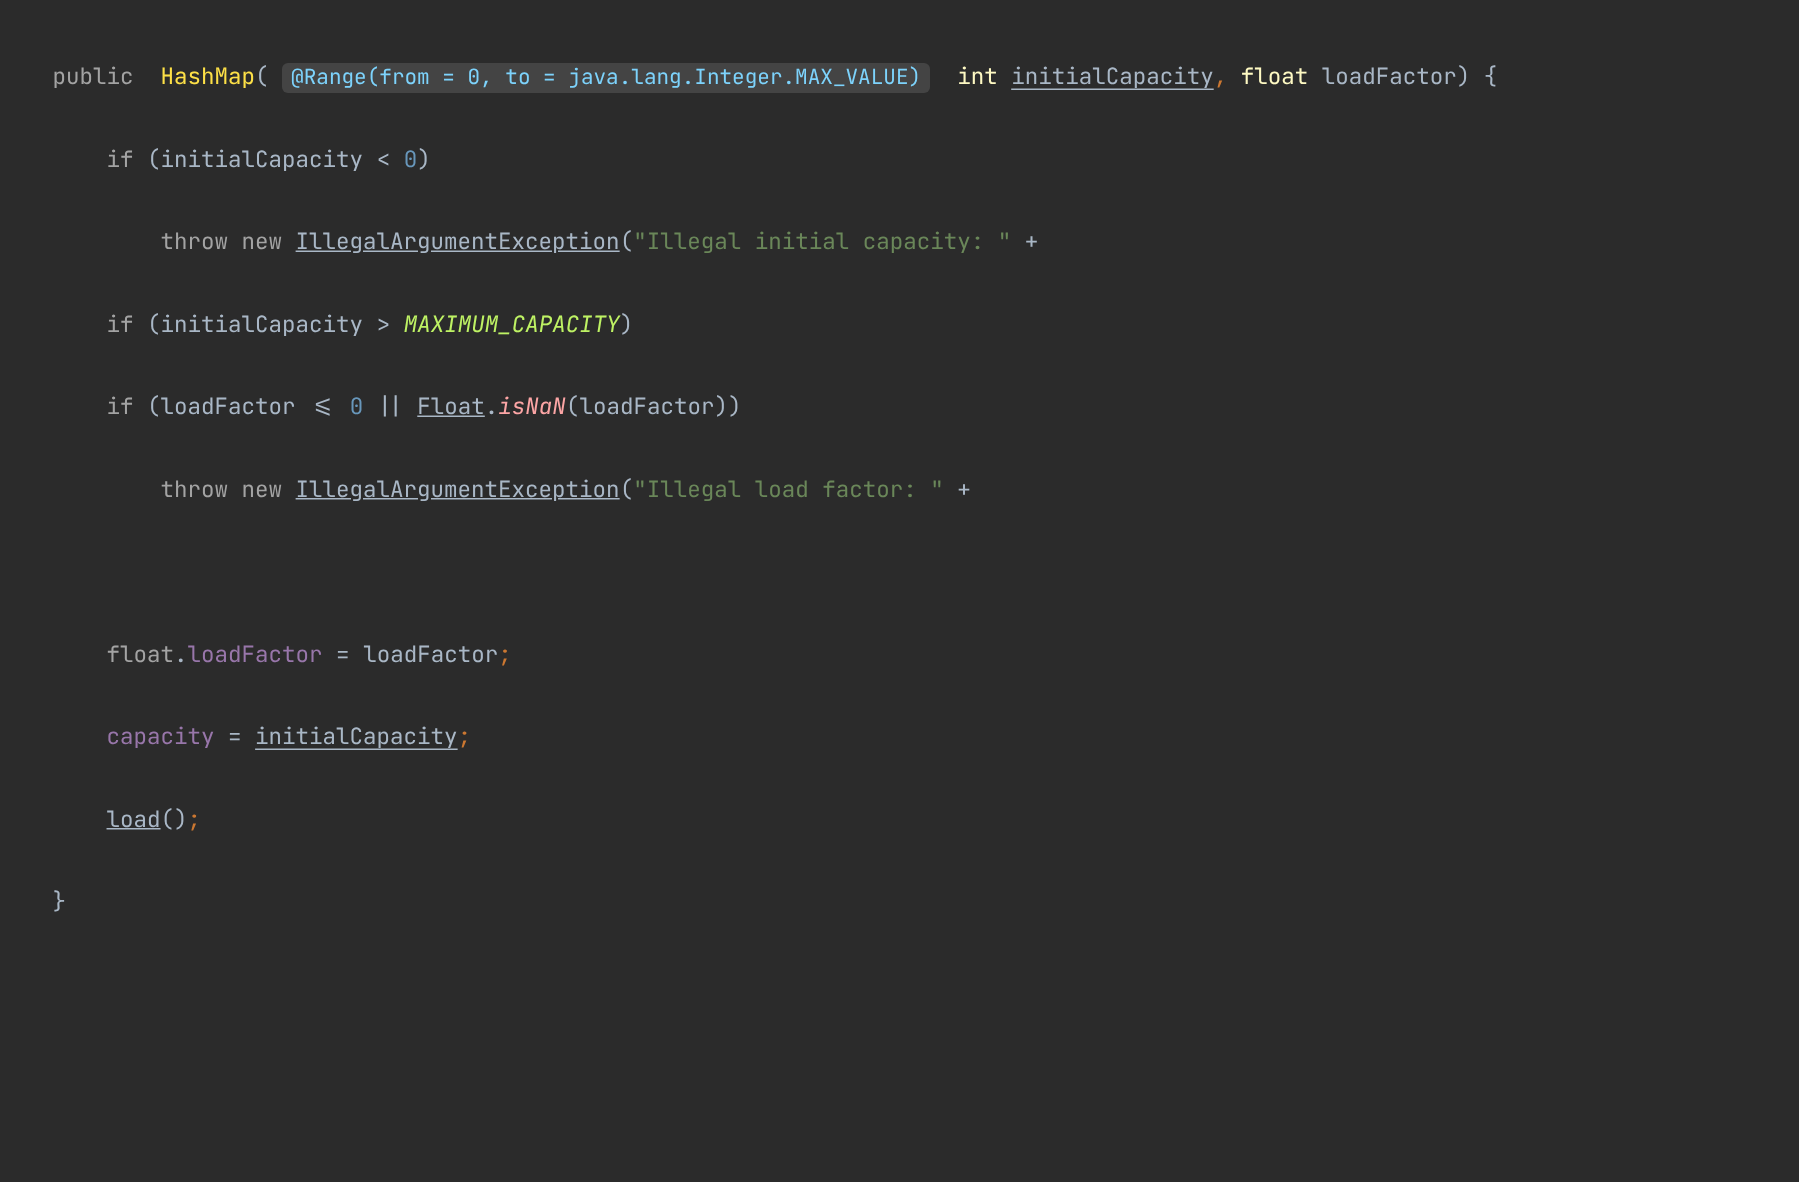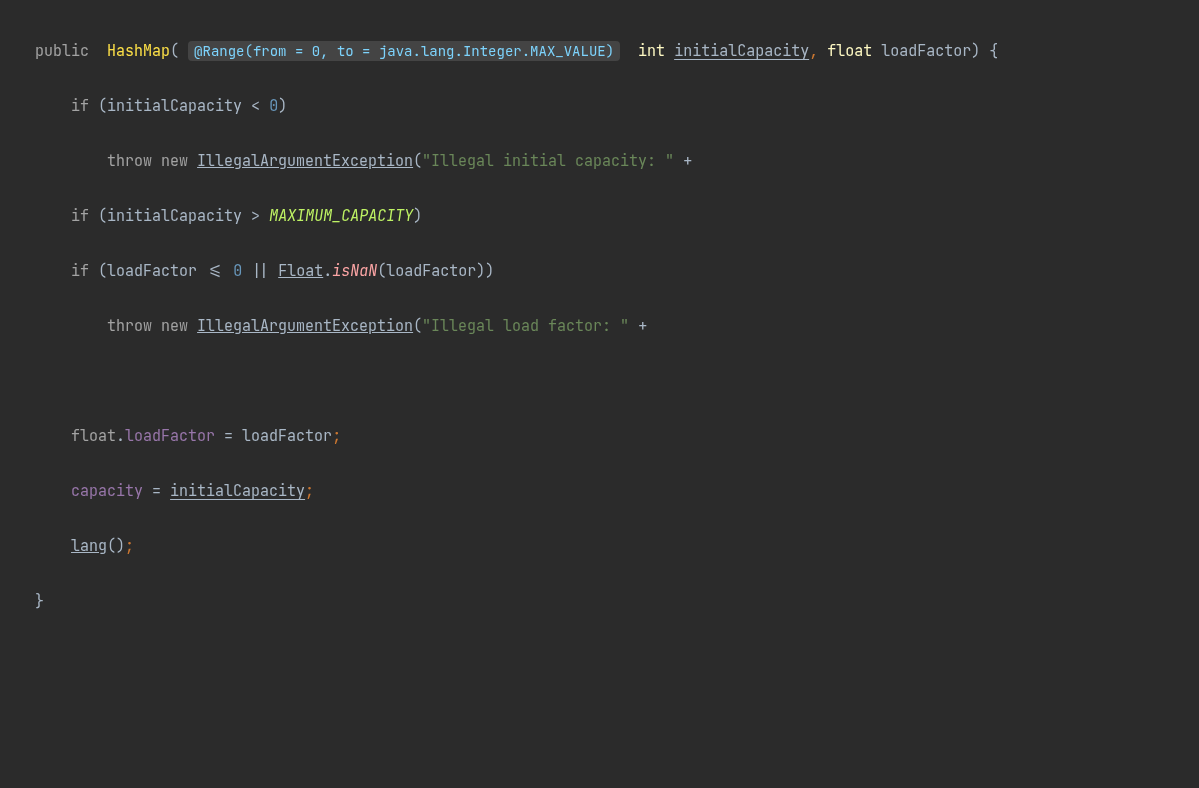--- a/index.html
+++ b/index.html
@@ -49,15 +49,15 @@
 <div class="code-area">
 <span class="line"><span class="kw">public</span>  <span class="method-name">HashMap</span><span class="punct">(</span> <span class="annot-badge">@Range(from = 0, to = java.lang.Integer.MAX_VALUE)</span>  <span class="type">int</span> <span class="param">initialCapacity</span><span class="semi">,</span> <span class="type">float</span> <span class="param-nou">loadFactor</span><span class="punct">) {</span></span>
 <span class="line">    <span class="kw">if</span> <span class="punct">(</span><span class="param-nou">initialCapacity</span> <span class="op">&lt;</span> <span class="num">0</span><span class="punct">)</span></span>
 <span class="line">        <span class="kw">throw</span> <span class="kw">new</span> <span class="call">IllegalArgumentException</span><span class="punct">(</span><span class="str">"Illegal initial capacity: "</span> <span class="op">+</span></span>
 <span class="line">    <span class="kw">if</span> <span class="punct">(</span><span class="param-nou">initialCapacity</span> <span class="op">&gt;</span> <span class="const">MAXIMUM_CAPACITY</span><span class="punct">)</span></span>
 <span class="line">    <span class="kw">if</span> <span class="punct">(</span><span class="param-nou">loadFactor</span> <span class="op">&lt;=</span> <span class="num">0</span> <span class="op">||</span> <span class="call">Float</span><span class="punct">.</span><span class="static-call">isNaN</span><span class="punct">(</span><span class="param-nou">loadFactor</span><span class="punct">))</span></span>
 <span class="line">        <span class="kw">throw</span> <span class="kw">new</span> <span class="call">IllegalArgumentException</span><span class="punct">(</span><span class="str">"Illegal load factor: "</span> <span class="op">+</span></span>
 <span class="line"> </span>
 <span class="line">    <span class="kw">float</span><span class="punct">.</span><span class="field">loadFactor</span> <span class="op">=</span> <span class="param-nou">loadFactor</span><span class="semi">;</span></span>
 <span class="line">    <span class="field">capacity</span> <span class="op">=</span> <span class="param">initialCapacity</span><span class="semi">;</span></span>
-<span class="line">    <span class="call">lang</span><span class="punct">()</span><span class="semi">;</span></span>
+<span class="line">    <span class="call">load</span><span class="punct">()</span><span class="semi">;</span></span>
 <span class="line"><span class="punct">}</span></span>
 </div>
 
 </body></html>

